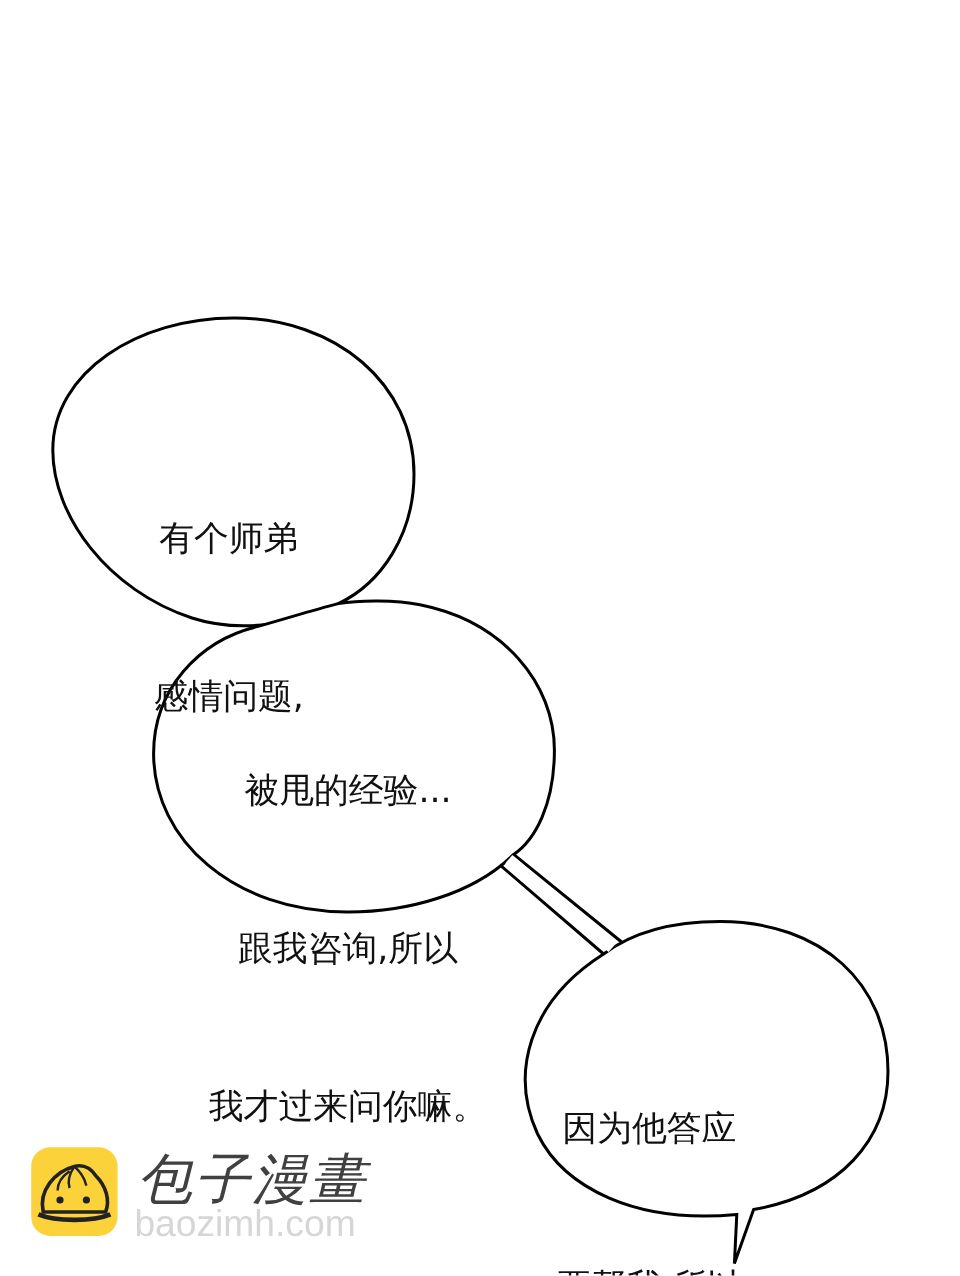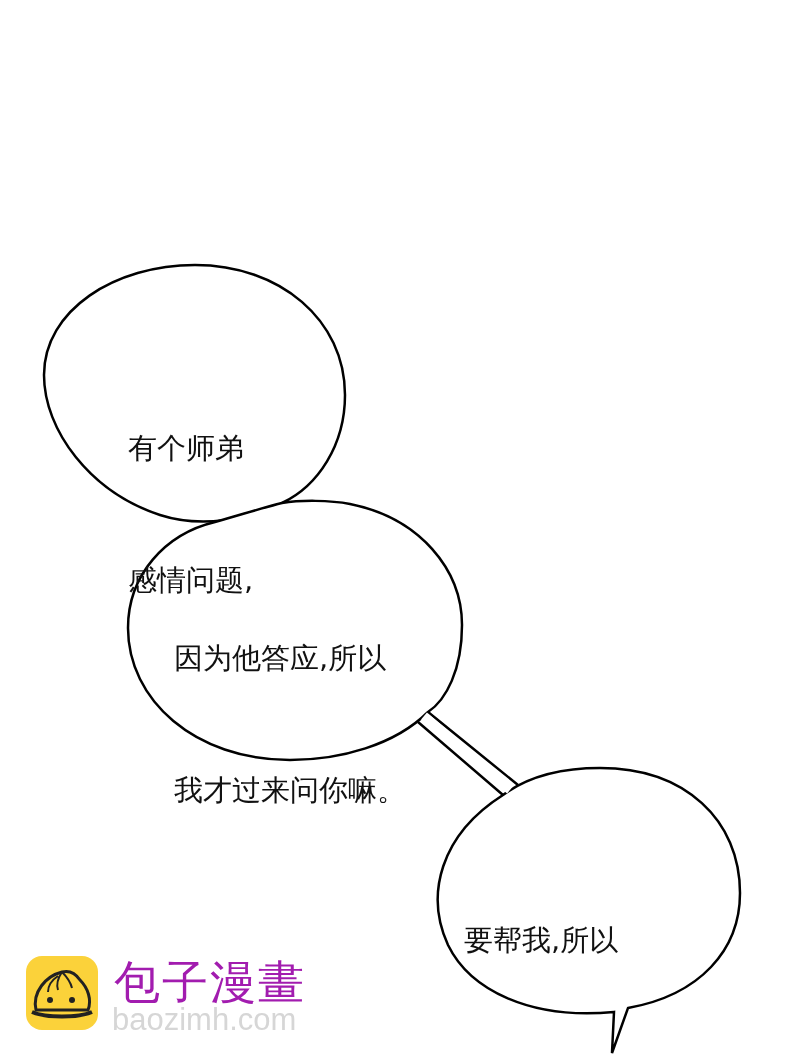--- a/index.html
+++ b/index.html
@@ -1,17 +1,17 @@
 <!DOCTYPE html>
 <html><head>
   <meta charset="utf-8">
   <style>
     html, body { margin: 0; padding: 0; background: #ffffff; }
     body { width: 800px; height: 1063px; position: relative; overflow: hidden; }
-    .panel { position: absolute; left: 0; top: 0; width: 800px; height: 920px; background: #ffffff; }
+    .panel { position: absolute; left: 0; top: 0; width: 800px; height: 920px; background: #ffffff; text-align: center; }
     svg.bubbles { position: absolute; left: 0; top: 0; }
     .bubble-text {
       position: absolute;
       font-family: "DejaVu Sans", sans-serif;
       color: #111111;
       font-size: 29px;
       line-height: 44px;
       white-space: pre;
       letter-spacing: 0px;
     }
@@ -19,22 +19,22 @@
     #t1 { left: 128px; top: 338px; }
     #t2 { left: 174px; top: 548px; }
     #t3 { left: 464px; top: 830px; }
     .watermark { position: absolute; left: 26px; top: 956px; width: 300px; height: 80px; }
     .wm-logo {
       position: absolute; left: 0; top: 0; width: 72px; height: 74px;
       background: #FBD23A; border-radius: 16px;
     }
     .wm-title {
       position: absolute; left: 88px; top: -4px;
-      font-family: "DejaVu Sans", sans-serif; font-size: 46px; color: #a21caf;
-      letter-spacing: 2px; white-space: nowrap;
+      font-family: "DejaVu Sans", sans-serif; font-size: 46px; color: #404040;
+      letter-spacing: 2px; white-space: nowrap; font-style: italic;
     }
     .wm-url {
       position: absolute; left: 86px; top: 46px;
       font-family: "Liberation Sans", sans-serif; font-size: 31px; color: #d6d6d6;
       white-space: nowrap;
     }
   </style>
 </head>
 <body>
 
@@ -71,25 +71,27 @@
 
     <path d="M 424,716 L 510,790" stroke="#ffffff" stroke-width="9" fill="none"></path>
   </svg>
 
   <div class="bubble-text" id="t1">
     <span class="line">有个师弟</span>
     <span class="line">感情问题,</span>
   </div>
 
   <div class="bubble-text" id="t2">
-    <span class="line">因为他答应,所以</span>
+    <span class="line">被甩的经验...</span>
+    <span class="line">跟我咨询,所以</span>
     <span class="line">我才过来问你嘛。</span>
   </div>
 
   <div class="bubble-text" id="t3">
+    <span class="line">因为他答应</span>
     <span class="line">要帮我,所以</span>
     
   </div>
 
   <div class="watermark">
     <div class="wm-logo">
       <svg width="72" height="74" viewBox="0 0 72 74">
         <path d="M10,54 C6,36 20,20 36,16 C44,14 50,18 54,24 C62,32 66,44 62,54 Z" fill="none" stroke="#222" stroke-width="3"></path>
         <path d="M36,16 C32,22 30,28 32,34 M36,16 C40,20 44,24 46,32 M32,20 C26,24 22,30 22,36" fill="none" stroke="#222" stroke-width="2"></path>
         <circle cx="24" cy="44" r="3" fill="#222"></circle>

